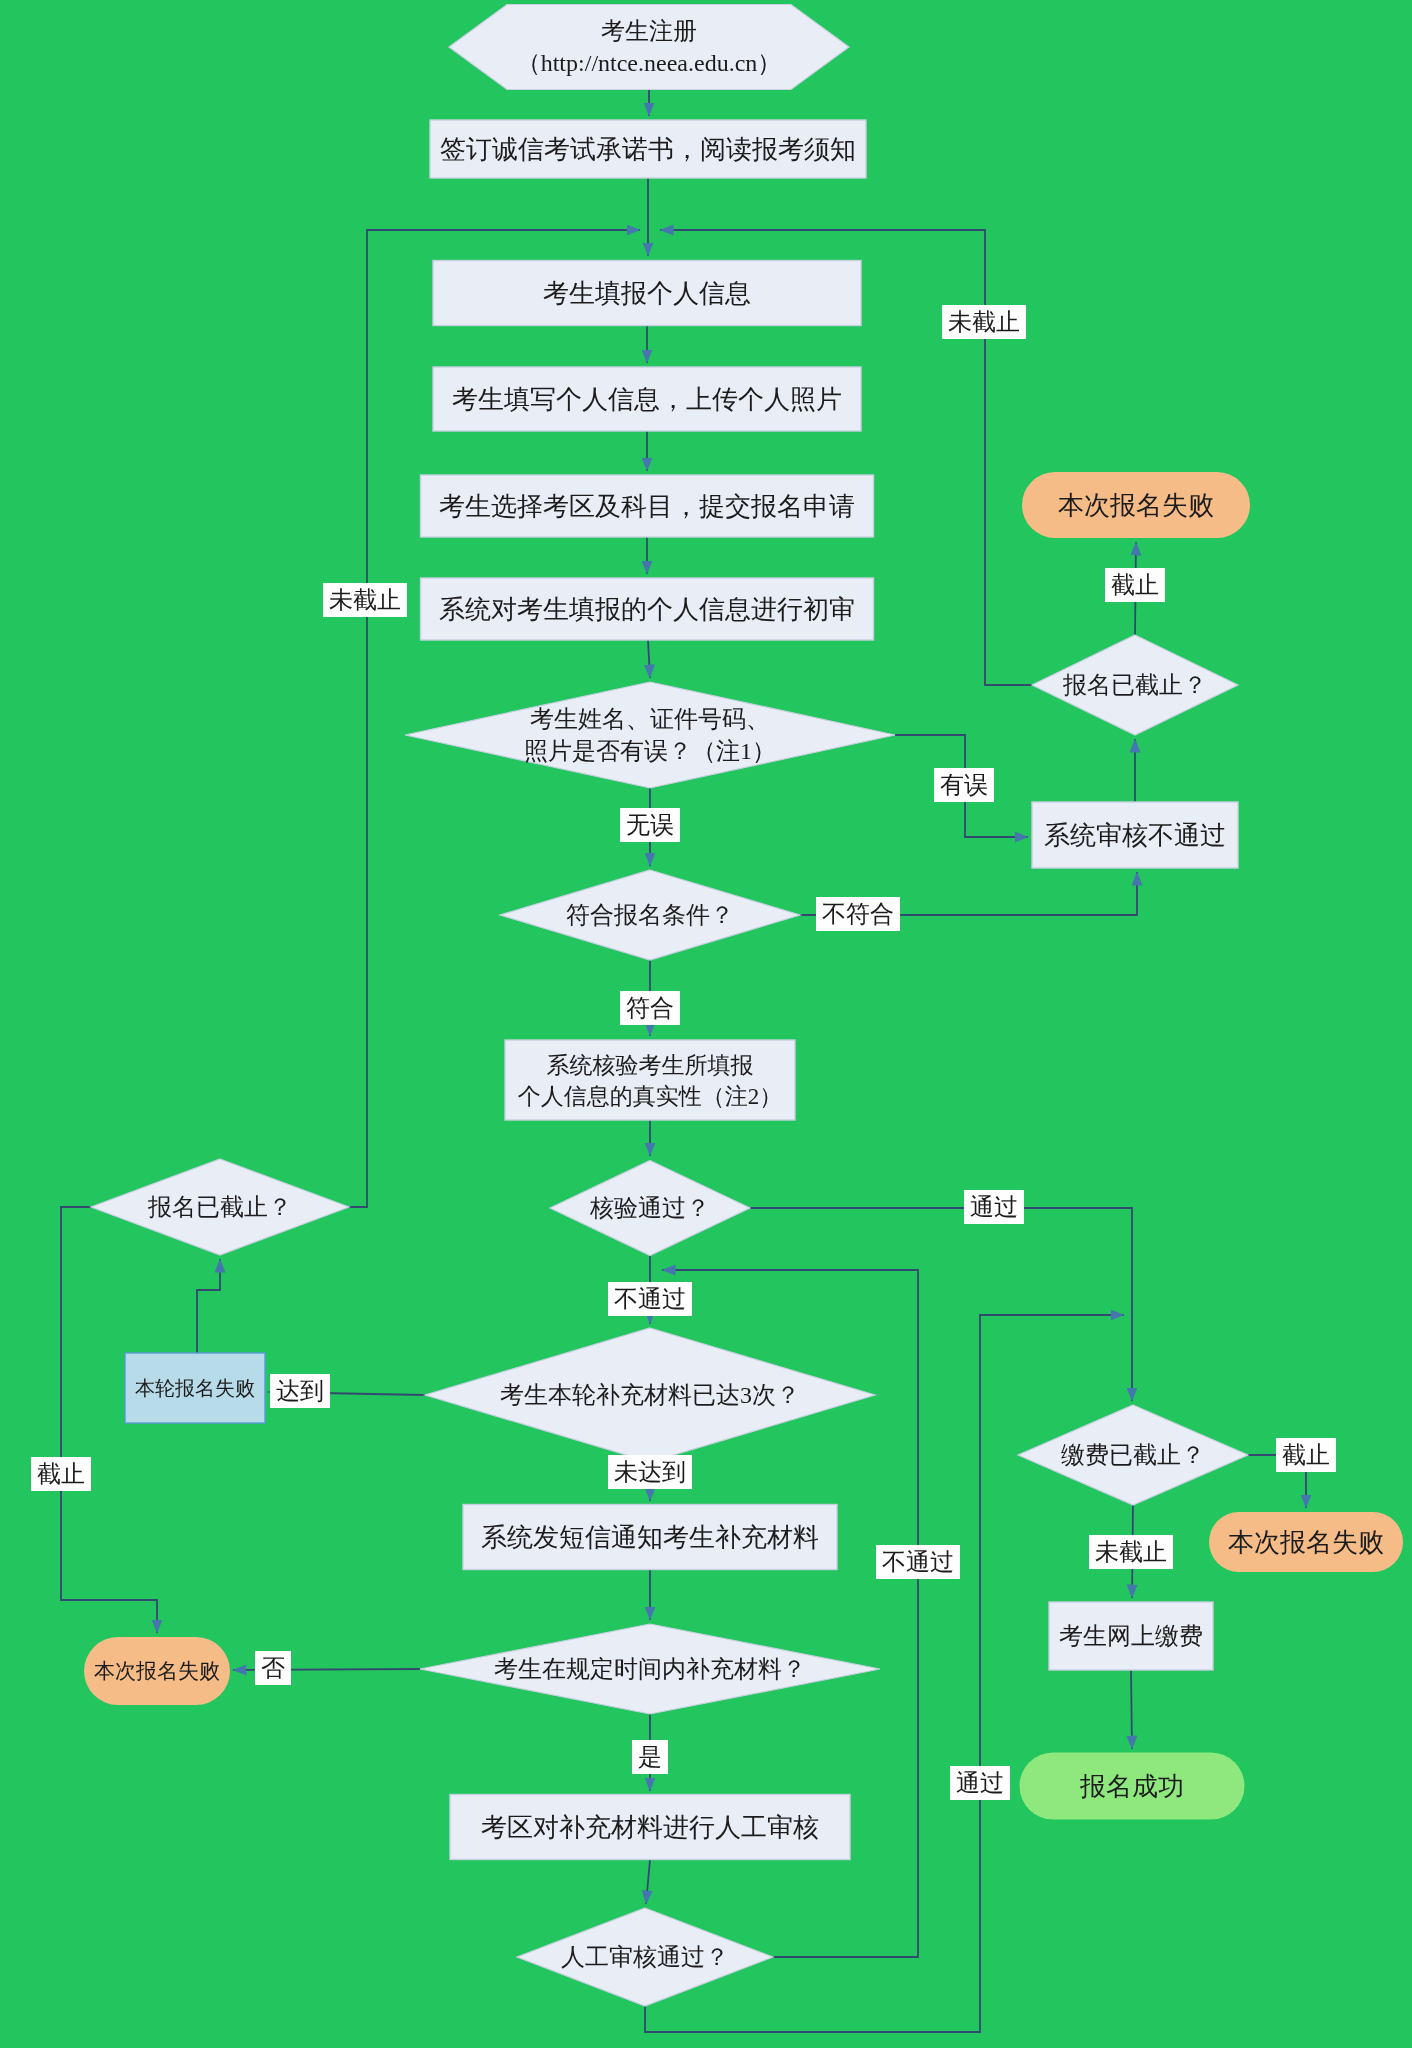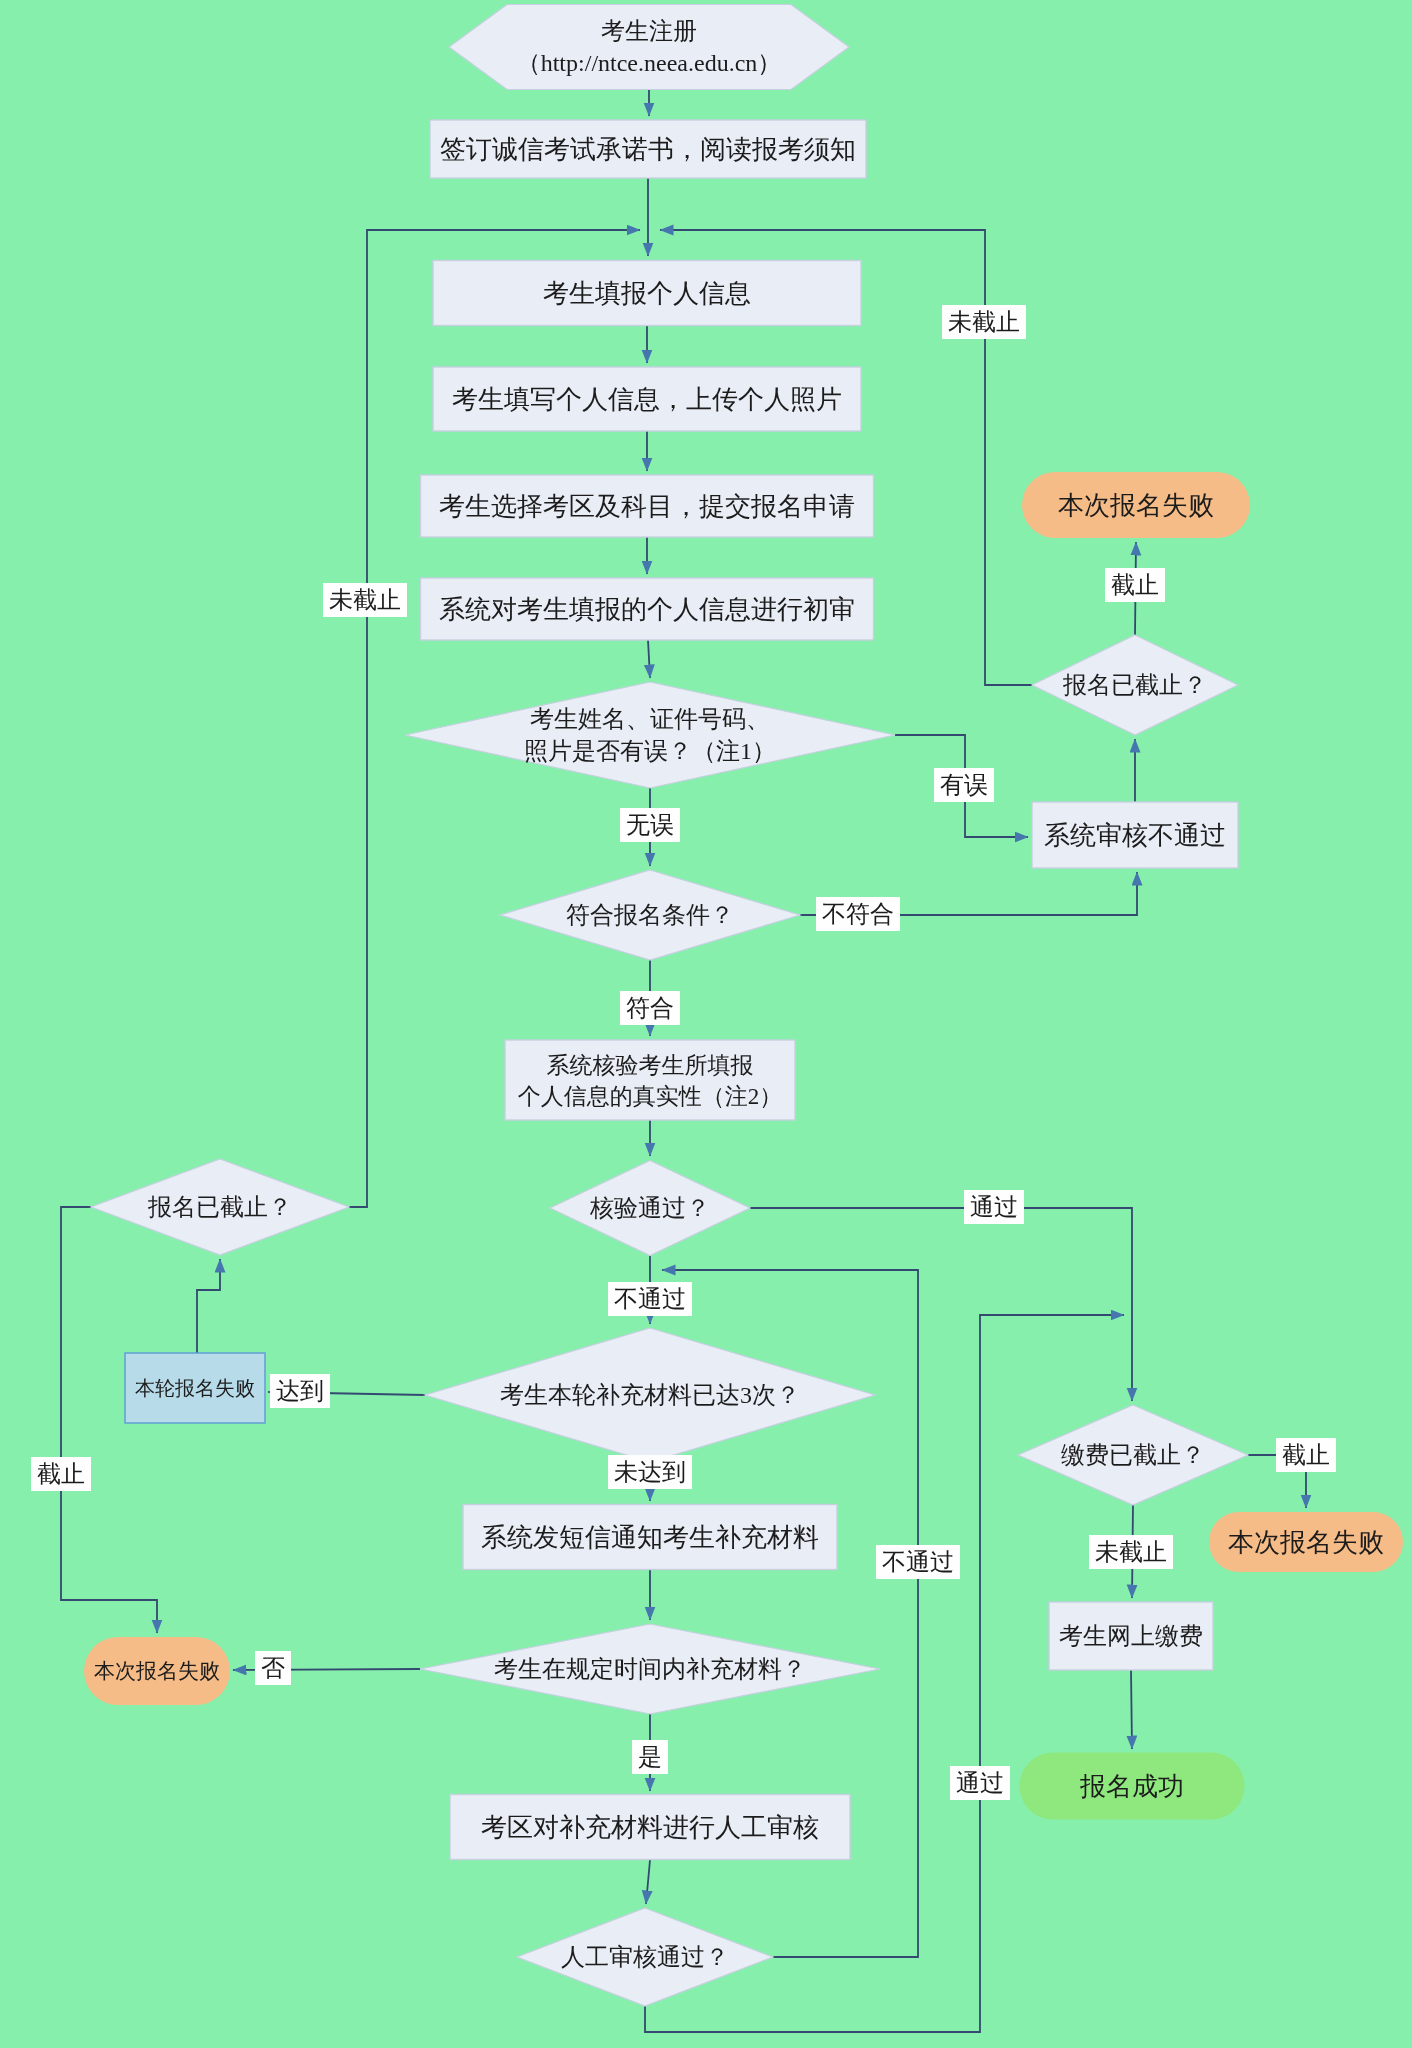--- a/index.html
+++ b/index.html
@@ -1,16 +1,16 @@
 <!DOCTYPE html>
 <html><head>
 <meta charset="utf-8">
 <style>
   html,body{margin:0;padding:0;background:#000;}
-  #stage{position:relative;width:1412px;height:2048px;background:#86efac;overflow:hidden;text-align:right;}
+  #stage{position:relative;width:1412px;height:2048px;background:#22c55e;overflow:hidden;text-align:right;}
   svg text{font-family:"Liberation Serif","DejaVu Serif",serif;fill:#1c1c1c;}
 </style>
 </head>
 <body>
 
 <div id="stage">
   <svg id="flow" width="1412" height="2048" viewBox="0 0 1412 2048" xmlns="http://www.w3.org/2000/svg">
       <defs>
         <marker id="arw" markerUnits="userSpaceOnUse" markerWidth="16" markerHeight="13" refX="13.5" refY="5.5" orient="auto">
           <path d="M0,0 L14,5.5 L0,11 Z" fill="#4676ae"></path>

